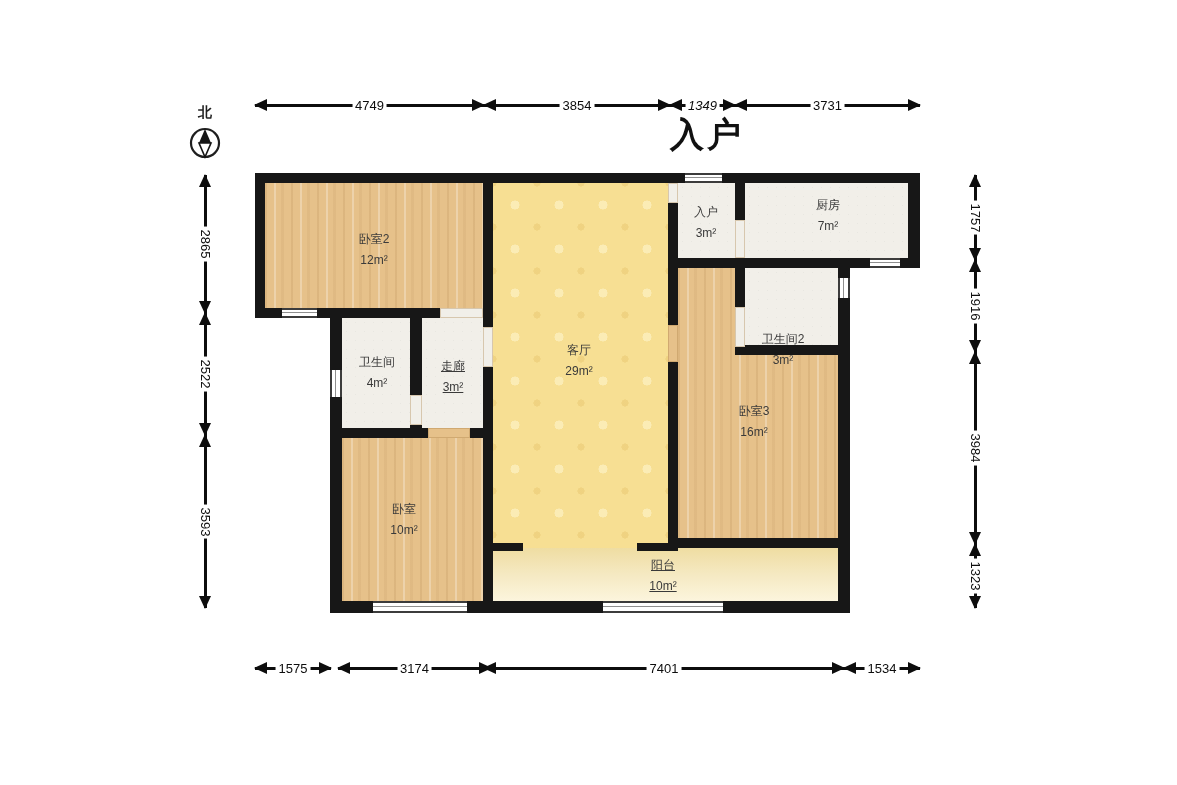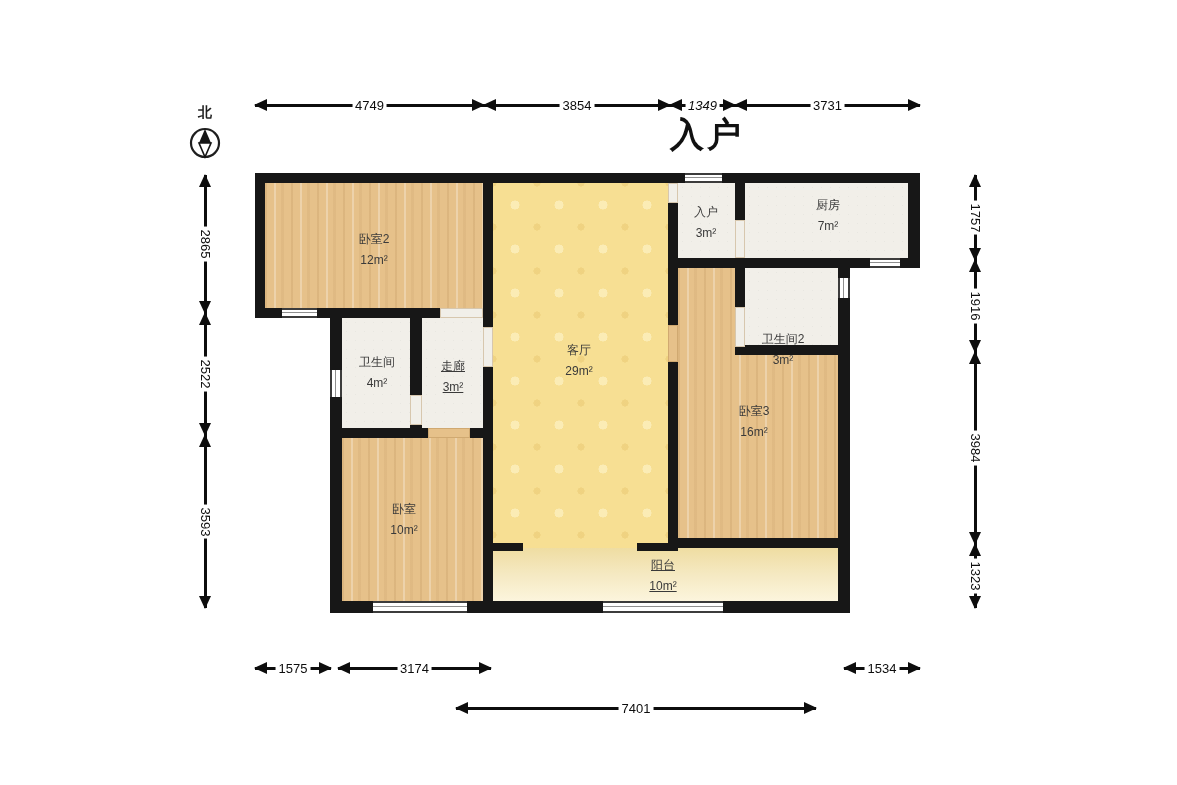--- a/index.html
+++ b/index.html
@@ -190,21 +190,21 @@
         <span class="ah ah-l"></span>
         <span class="ah ah-r"></span>
         <span class="dimlabel">1575</span>
       </div>
       <div class="dimseg dimseg-h" style="left: 338px; top: 660px; width: 153px;">
         <div class="dln"></div>
         <span class="ah ah-l"></span>
         <span class="ah ah-r"></span>
         <span class="dimlabel">3174</span>
       </div>
-      <div class="dimseg dimseg-h" style="left: 456px; top: 660px; width: 360px; margin-top: 40px;">
+      <div class="dimseg dimseg-h" style="left: 484px; top: 660px; width: 360px;">
         <div class="dln"></div>
         <span class="ah ah-l"></span>
         <span class="ah ah-r"></span>
         <span class="dimlabel">7401</span>
       </div>
       <div class="dimseg dimseg-h" style="left: 844px; top: 660px; width: 76px;">
         <div class="dln"></div>
         <span class="ah ah-l"></span>
         <span class="ah ah-r"></span>
         <span class="dimlabel">1534</span>

